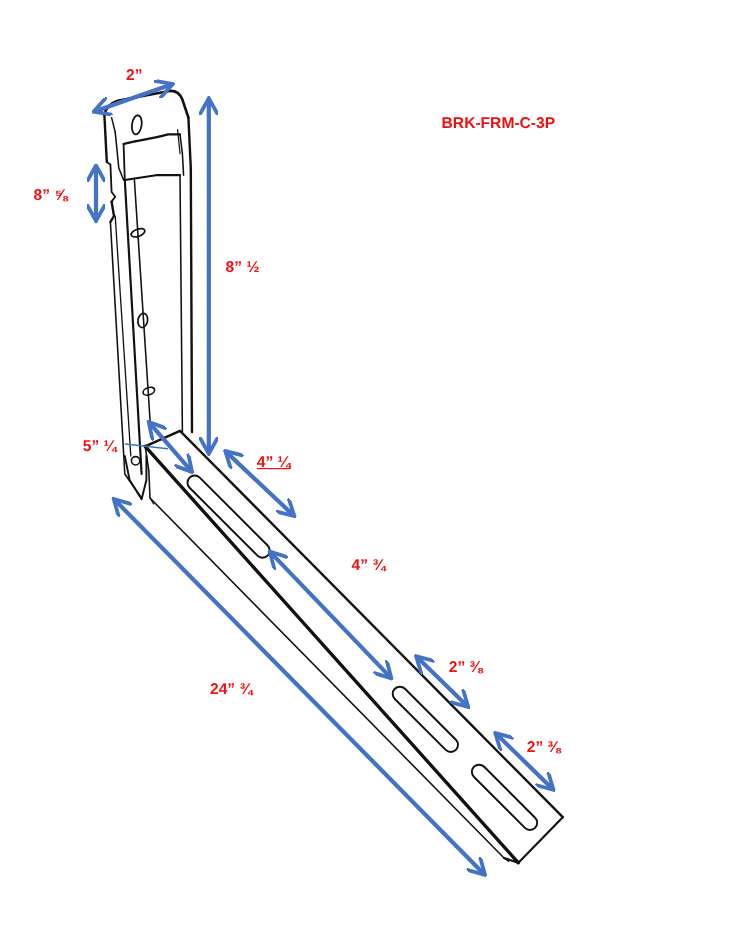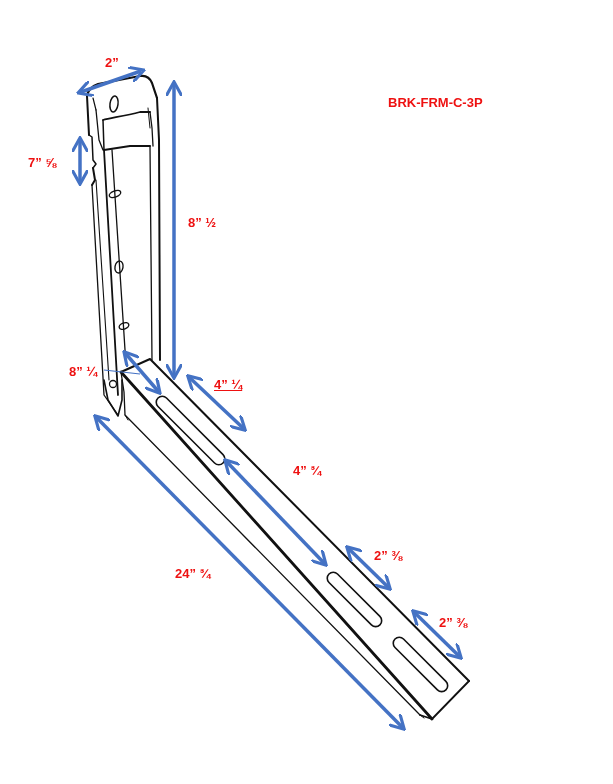--- a/index.html
+++ b/index.html
@@ -88,23 +88,23 @@
       <line x1="227" y1="462" x2="324" y2="563"></line>
       <line x1="349" y1="549" x2="388" y2="587"></line>
       <line x1="415" y1="613" x2="459" y2="656"></line>
       <line x1="97" y1="418" x2="402" y2="727"></line>
     </g>
 
     <line x1="104" y1="370" x2="140" y2="374" stroke="#4472c4" stroke-width="1.2"></line>
   </svg>
 
   
-  <div class="label title" style="left:368px; top:95px;margin-left:20px;">BRK-FRM-C-3P</div>
+  <div class="label title" style="left:368px; top:95px;">BRK-FRM-C-3P</div>
   <div class="label" style="left:105px; top:55px;">2”</div>
-  <div class="label" style="left:28px; top:155px;">7” ⅝</div>
+  <div class="label" style="left:28px; top:155px;">8” ⅝</div>
   <div class="label" style="left:188px; top:215px;">8” ½</div>
-  <div class="label" style="left:69px; top:364px;">8” ¼</div>
+  <div class="label" style="left:69px; top:364px;">5” ¼</div>
   <div class="label" style="left:214px; top:377px;text-decoration:underline;">4” ¼</div>
   <div class="label" style="left:293px; top:463px;">4” ¾</div>
   <div class="label" style="left:374px; top:548px;">2” ⅜</div>
   <div class="label" style="left:439px; top:615px;">2” ⅜</div>
   <div class="label" style="left:175px; top:566px;">24” ¾</div>
 </div>
 
 </body></html>

